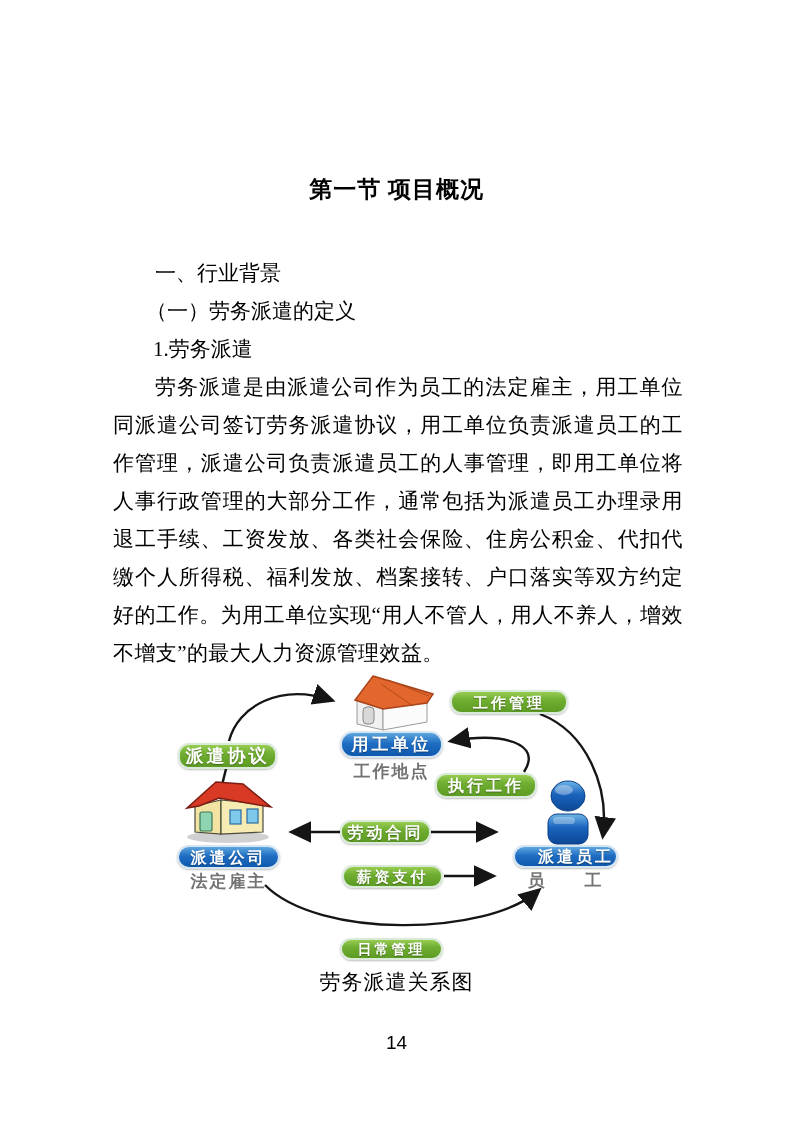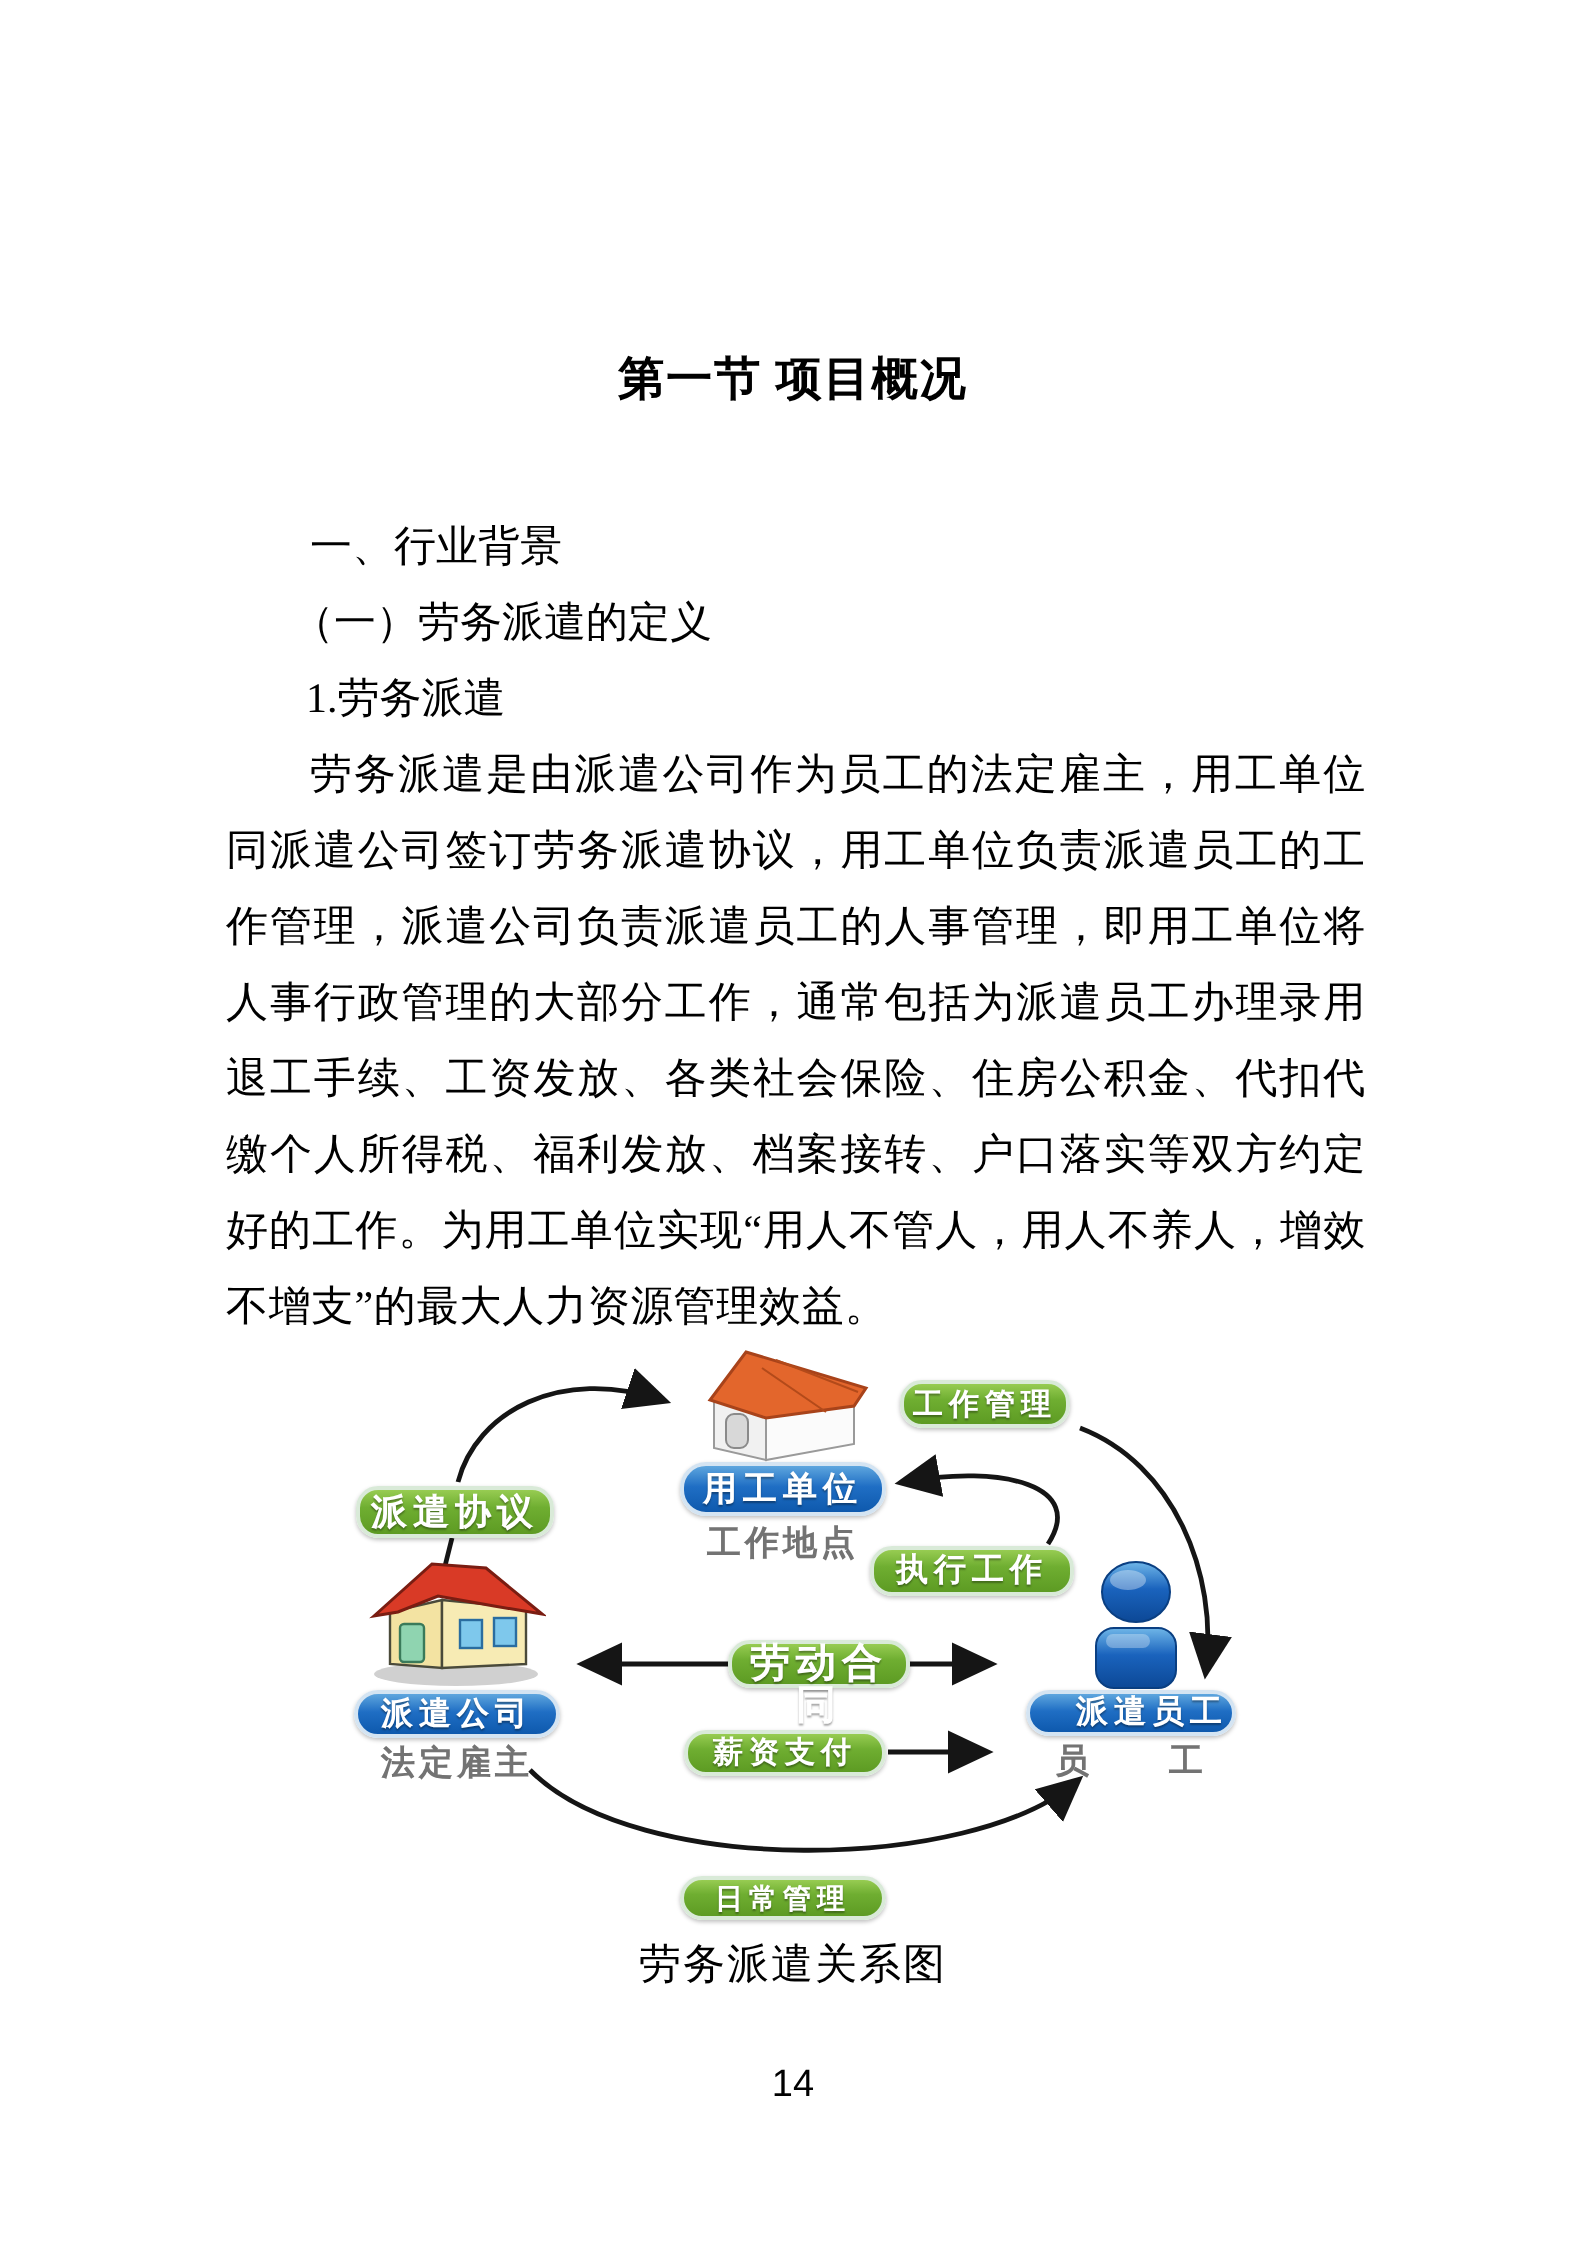--- a/index.html
+++ b/index.html
@@ -118,25 +118,25 @@
       <rect x="3" y="34" width="40" height="30" rx="9" fill="url(#pg)" stroke="#0a3f82" stroke-width="1"></rect>
       <rect x="8" y="37" width="22" height="7" rx="3.5" fill="#ffffff" opacity="0.3"></rect>
     </svg>
 
     <div class="pill pill-green" style="left:28px;top:71px;width:99px;height:26px;font-size:18px;line-height:23px;">派遣协议</div>
 
     <div class="pill pill-blue" style="left:190px;top:59px;width:103px;height:27px;font-size:17px;line-height:24px;">用工单位</div>
 
     <div class="sublabel" style="left:190px;top:88px;width:103px;">工作地点</div>
 
-    <div class="pill pill-green" style="left:300px;top:18px;width:85px;height:24px;font-size:15px;line-height:21px;">工作管理</div>
+    <div class="pill pill-green" style="left:300px;top:18px;width:118px;height:24px;font-size:15px;line-height:21px;">工作管理</div>
 
     <div class="pill pill-green" style="left:285px;top:101px;width:102px;height:25px;font-size:16px;line-height:22px;">执行工作</div>
 
-    <div class="pill pill-green" style="left:190px;top:148px;width:91px;height:24px;font-size:20px;line-height:21px;margin-left:24px;">劳动合同</div>
+    <div class="pill pill-green" style="left:190px;top:148px;width:91px;height:24px;font-size:16px;line-height:21px;">劳动合同</div>
 
     <div class="pill pill-green" style="left:192px;top:193px;width:101px;height:23px;font-size:15px;line-height:20px;">薪资支付</div>
 
     <div class="pill pill-blue" style="left:27px;top:173px;width:103px;height:24px;font-size:16px;line-height:21px;">派遣公司</div>
 
     <div class="sublabel" style="left:27px;top:198px;width:103px;">法定雇主</div>
 
     <div class="pill pill-blue" style="left:363px;top:173px;width:105px;height:23px;font-size:16px;line-height:20px;padding-left:21px;">派遣员工</div>
 
     <div class="sublabel" style="left:363px;top:197px;width:105px;">员　　工</div>

